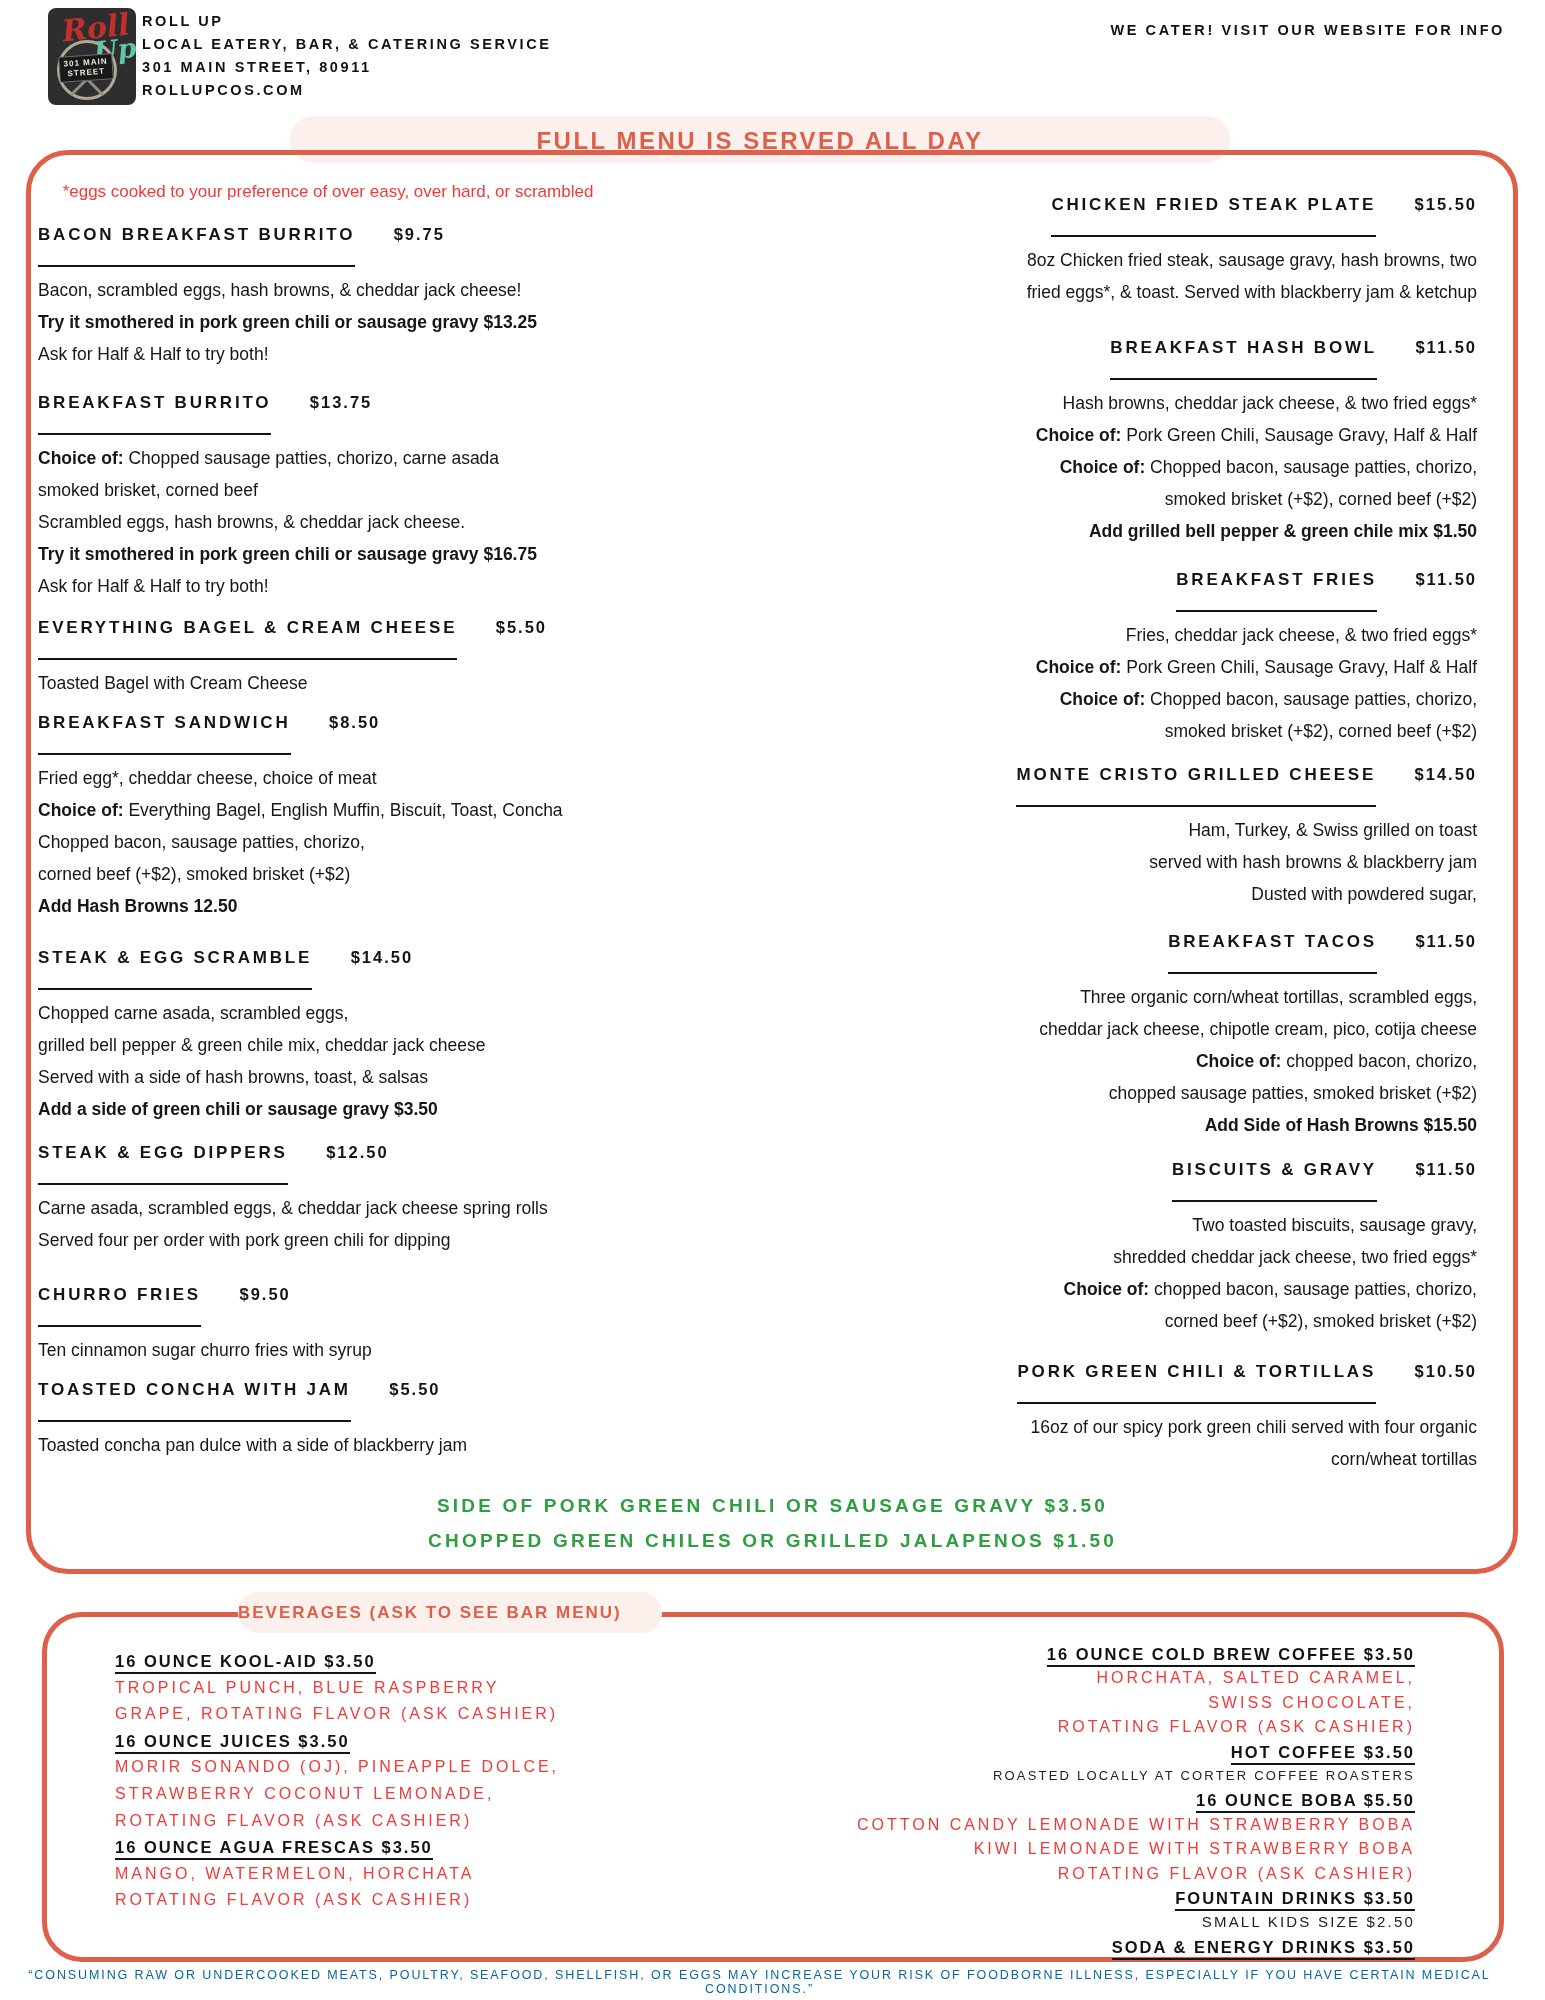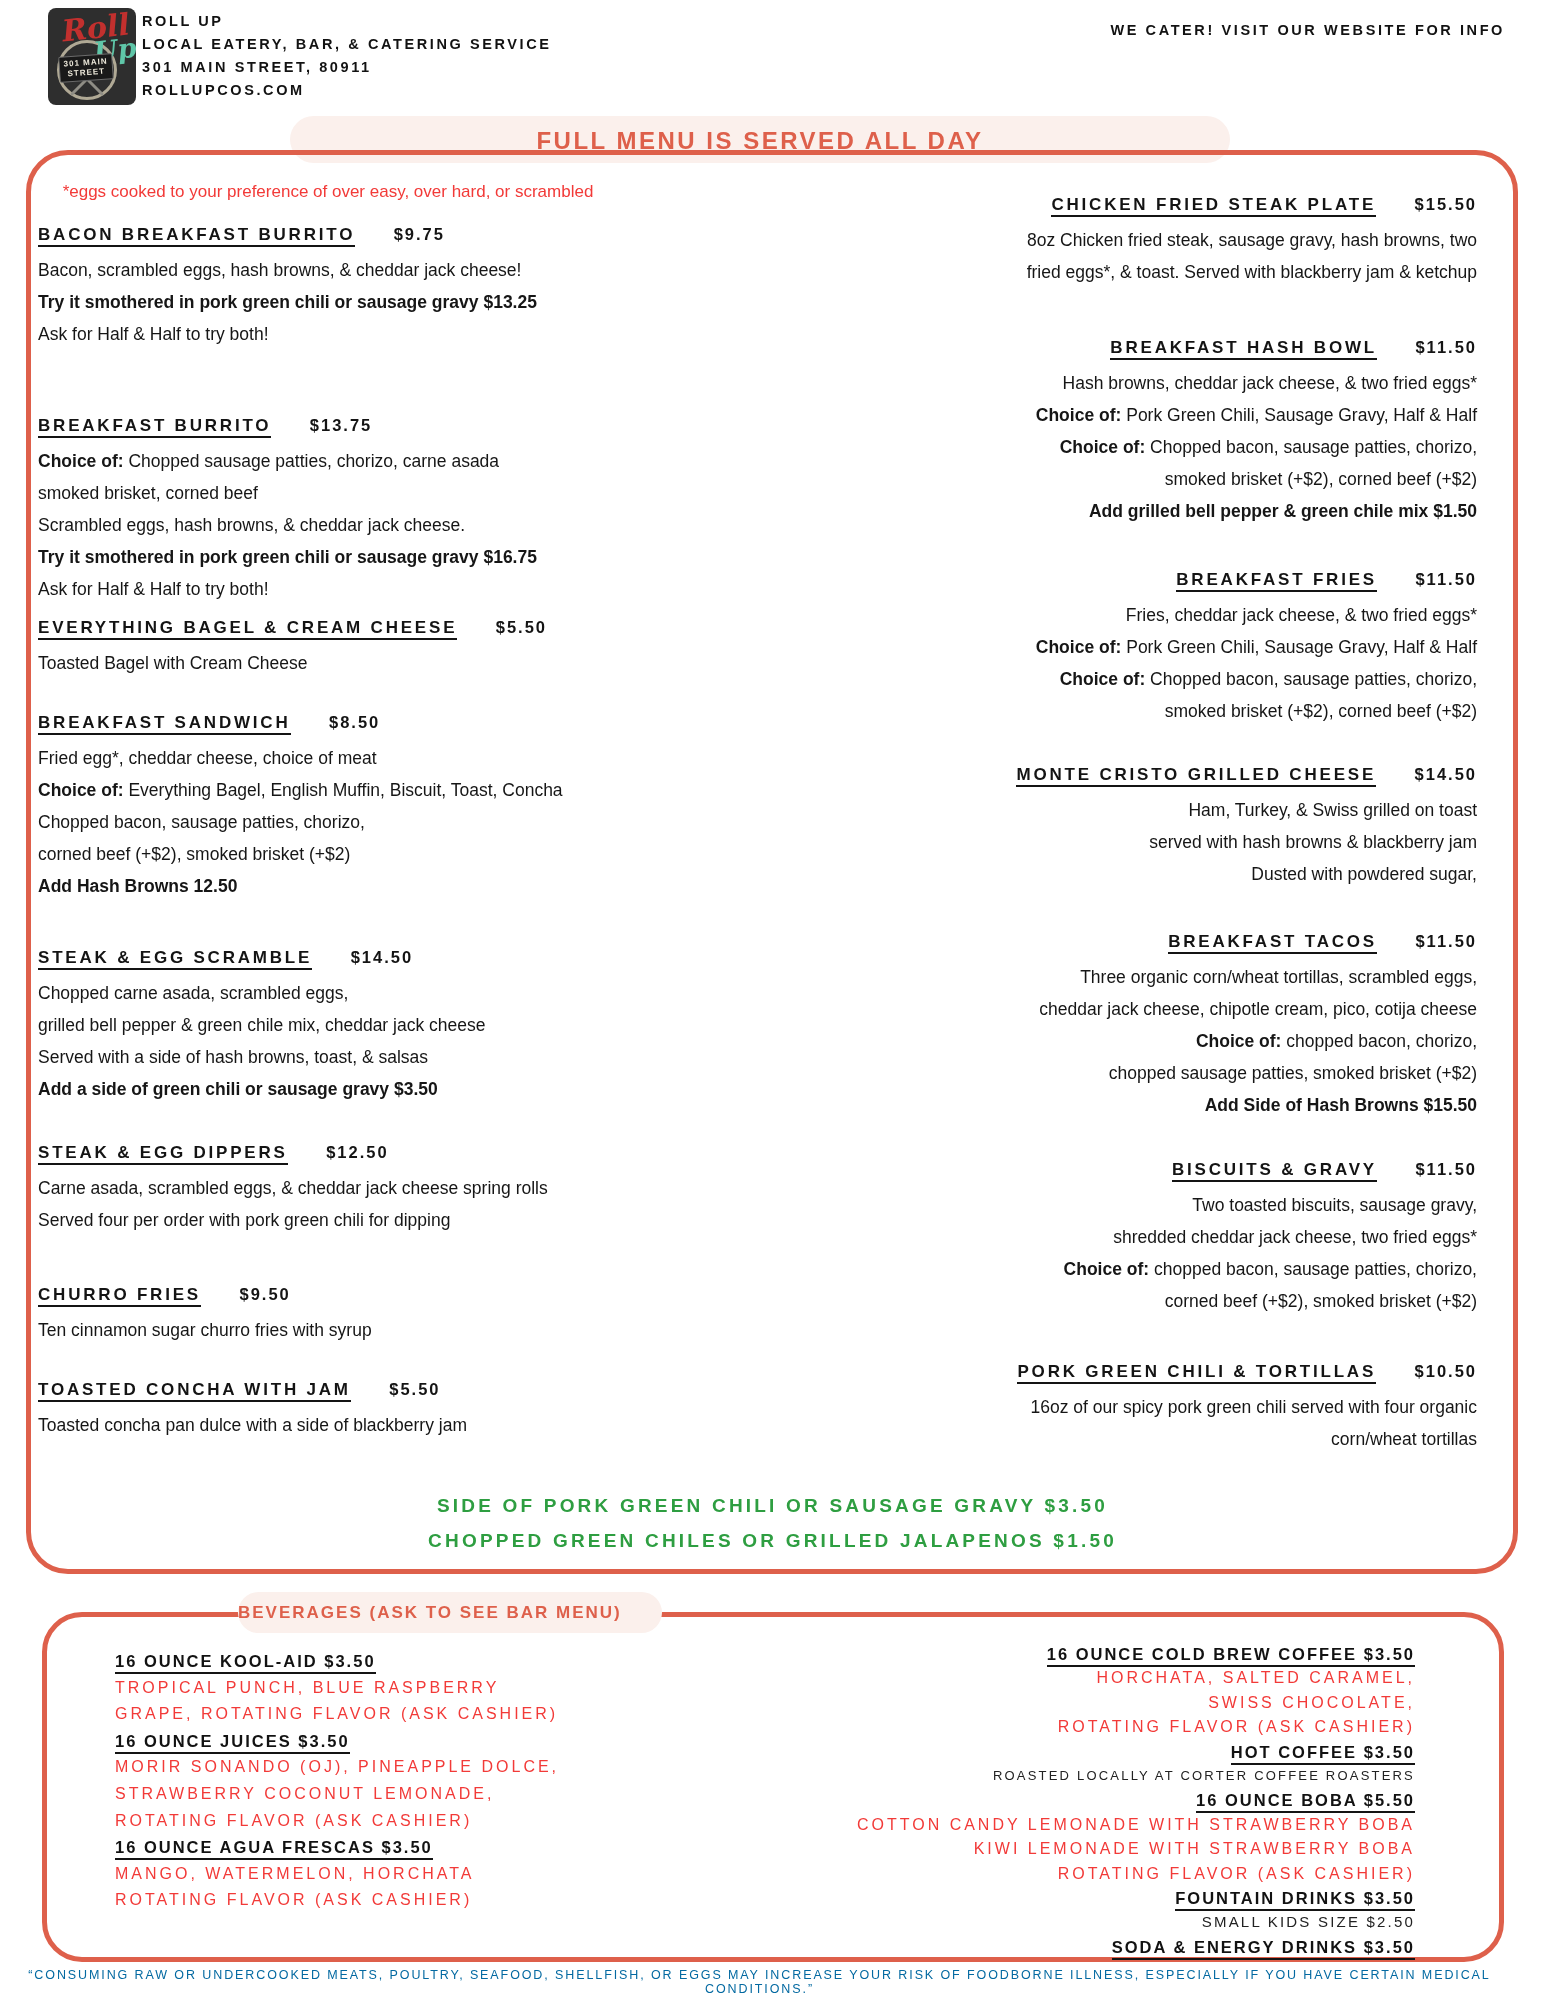--- a/index.html
+++ b/index.html
@@ -26,21 +26,21 @@
           text-align:center;line-height:49px;font-size:24px;font-weight:bold;letter-spacing:2.5px;color:#de604b;margin-top:13px;}
 
   
   .mainbox{left:26px;top:150px;width:1492px;height:1424px;border:5px solid #de604b;border-radius:42px;box-sizing:border-box;}
   .eggnote{left:38px;top:182px;width:580px;text-align:center;font-size:17px;color:#f23a38;}
 
   .l-item{position:absolute;left:38px;width:625px;}
   .r-item{position:absolute;right:68px;width:660px;text-align:right;}
   .ihead{white-space:nowrap;}
   .ititle{display:inline-block;font-size:17px;font-weight:bold;letter-spacing:2.8px;
-          border-bottom:2.5px solid #141414;padding-bottom:0;}
+          border-bottom:2.5px solid #141414;padding-bottom:20px;}
   .iprice{display:inline-block;margin-left:34px;font-size:16.5px;font-weight:bold;letter-spacing:2px;}
   .iline{font-size:17.5px;line-height:32px;color:#161616;white-space:nowrap;margin-top:0;}
   .ibody{margin-top:7px;}
   .bb{font-weight:bold;}
 
   .green-note{left:0;top:1488px;width:1545px;text-align:center;color:#2e9e41;
               font-size:19px;font-weight:bold;letter-spacing:3.2px;line-height:35px;}
 
   
   .bevbox{left:42px;top:1612px;width:1462px;height:350px;border:5px solid #de604b;border-radius:40px;box-sizing:border-box;}
@@ -98,21 +98,21 @@
     <span class="ititle">BACON BREAKFAST BURRITO</span>
     <span class="iprice">$9.75</span>
   </div>
   <div class="ibody">
     <div class="iline">Bacon, scrambled eggs, hash browns, &amp; cheddar jack cheese!</div>
     <div class="iline bb">Try it smothered in pork green chili or sausage gravy $13.25</div>
     <div class="iline">Ask for Half &amp; Half to try both!</div>
   </div>
 </div>
 
-<div class="l-item" style="top:416px">
+<div class="l-item" style="top:393px">
   <div class="ihead">
     <span class="ititle">BREAKFAST BURRITO</span>
     <span class="iprice">$13.75</span>
   </div>
   <div class="ibody">
     <div class="iline"><span class="bb">Choice of:</span><span> Chopped sausage patties, chorizo, carne asada</span></div>
     <div class="iline">smoked brisket, corned beef</div>
     <div class="iline">Scrambled eggs, hash browns, &amp; cheddar jack cheese.</div>
     <div class="iline bb">Try it smothered in pork green chili or sausage gravy $16.75</div>
     <div class="iline">Ask for Half &amp; Half to try both!</div>

